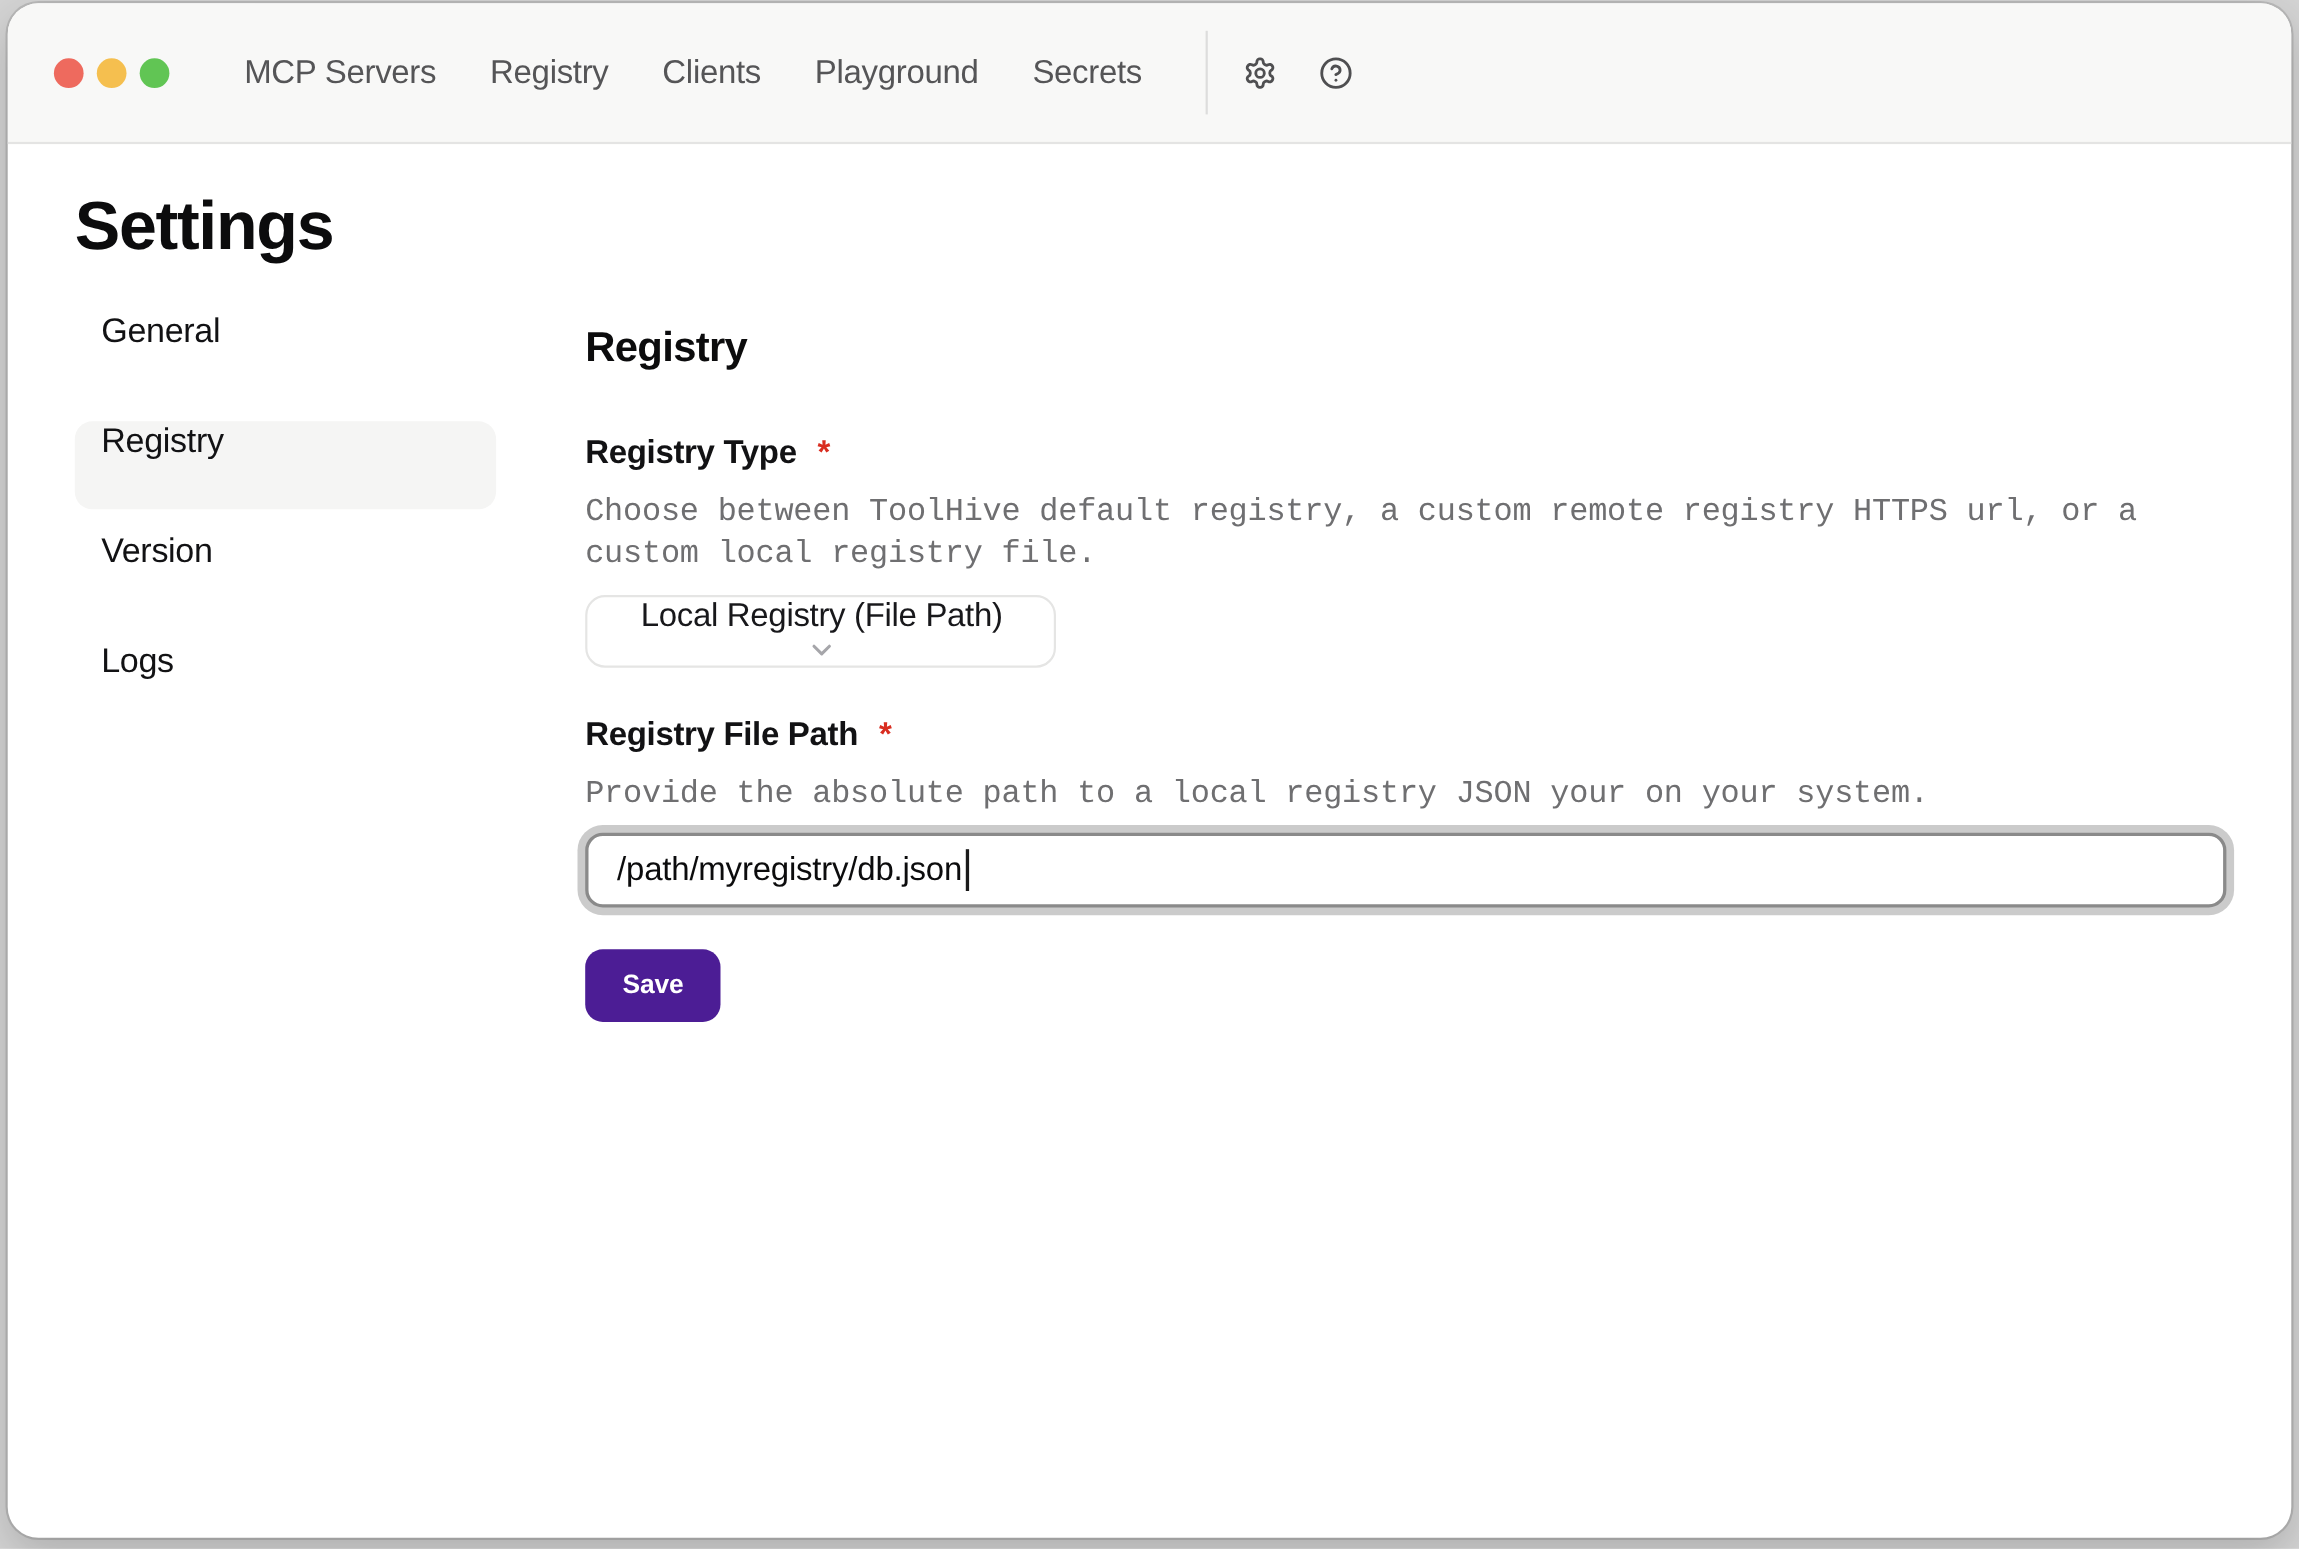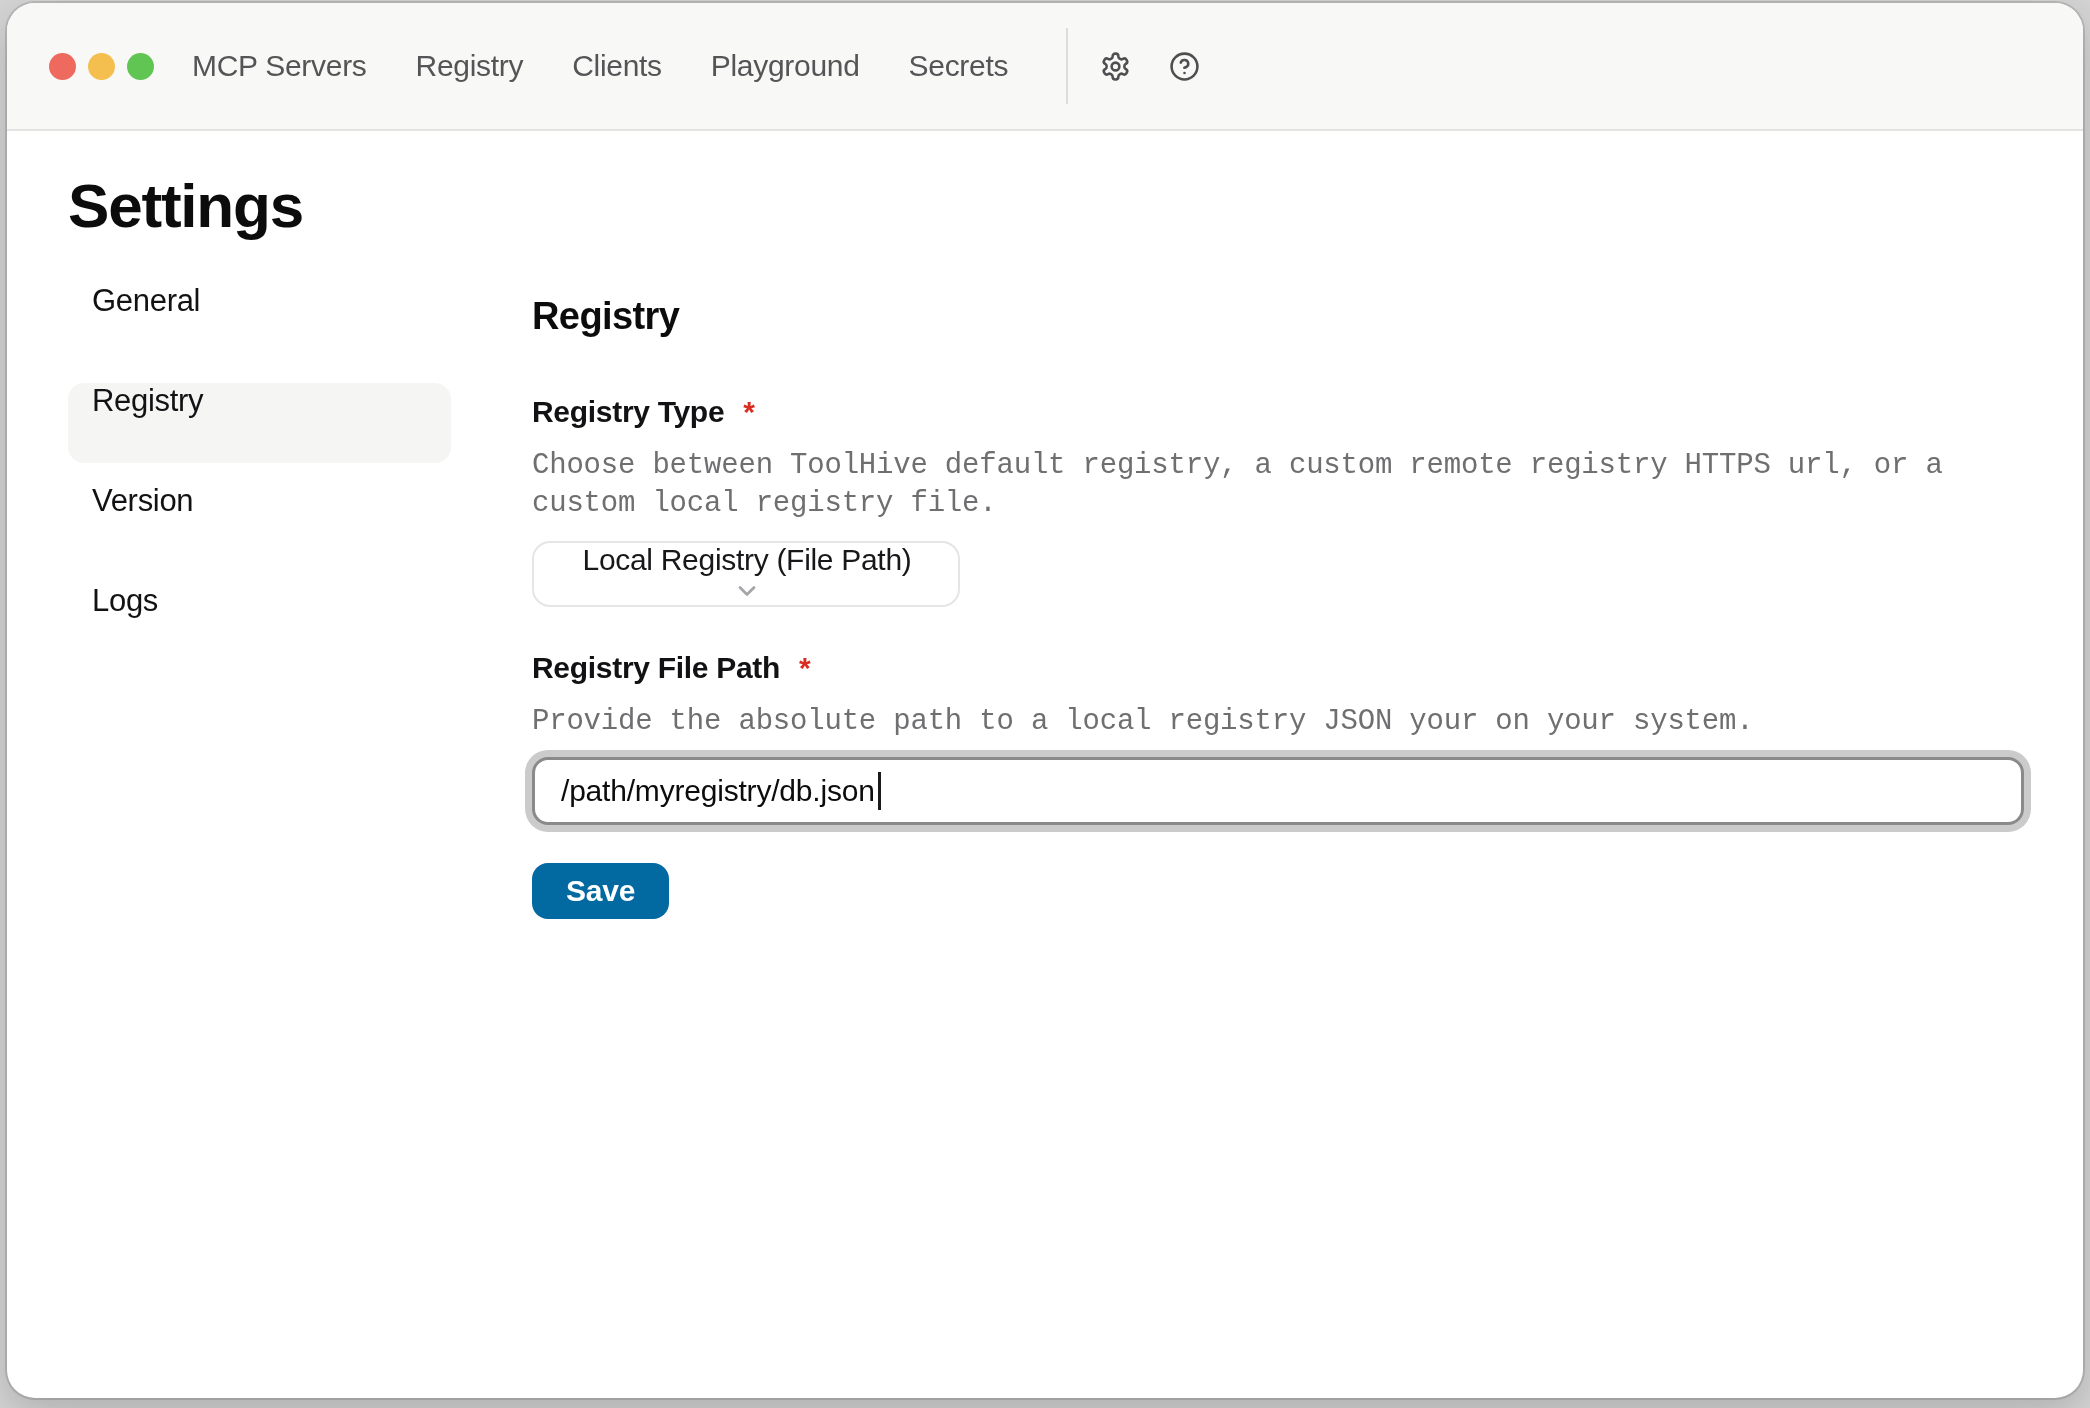--- a/index.html
+++ b/index.html
@@ -29,21 +29,21 @@
   }
   .traffic-lights { display: flex; align-items: center; gap: 12px; }
   .light { width: 27px; height: 27px; border-radius: 50%; }
   .light.red    { background: #ee6a5e; }
   .light.yellow { background: #f5bf4f; }
   .light.green  { background: #61c554; }
   .nav {
     display: flex;
     align-items: center;
     column-gap: 49px;
-    margin-left: 38px;
+    margin-left: 68px;
     font-size: 30px;
     color: #555557;
     letter-spacing: -0.3px;
   }
   .nav-item { cursor: default; white-space: nowrap; }
   .titlebar-divider {
     width: 2px; height: 76px;
     background: #dddddc;
     margin-left: 58px;
   }
@@ -158,25 +158,25 @@
     width: 3px; height: 38px;
     background: #1a1a1a;
     margin-left: 3px;
     flex: none;
   }
   .save-btn {
     margin-top: 38px;
     display: inline-flex;
     align-items: center;
     justify-content: center;
-    height: 56px;
+    height: 66px;
     padding: 0 34px;
-    background: #0369a1;
+    background: #4c1d95;
     color: #ffffff;
-    font-size: 30px;
+    font-size: 24px;
     font-weight: 600;
     letter-spacing: -0.2px;
     border: none;
     border-radius: 16px;
     font-family: inherit;
     cursor: pointer;
   }
 </style>
 </head>
 <body>

